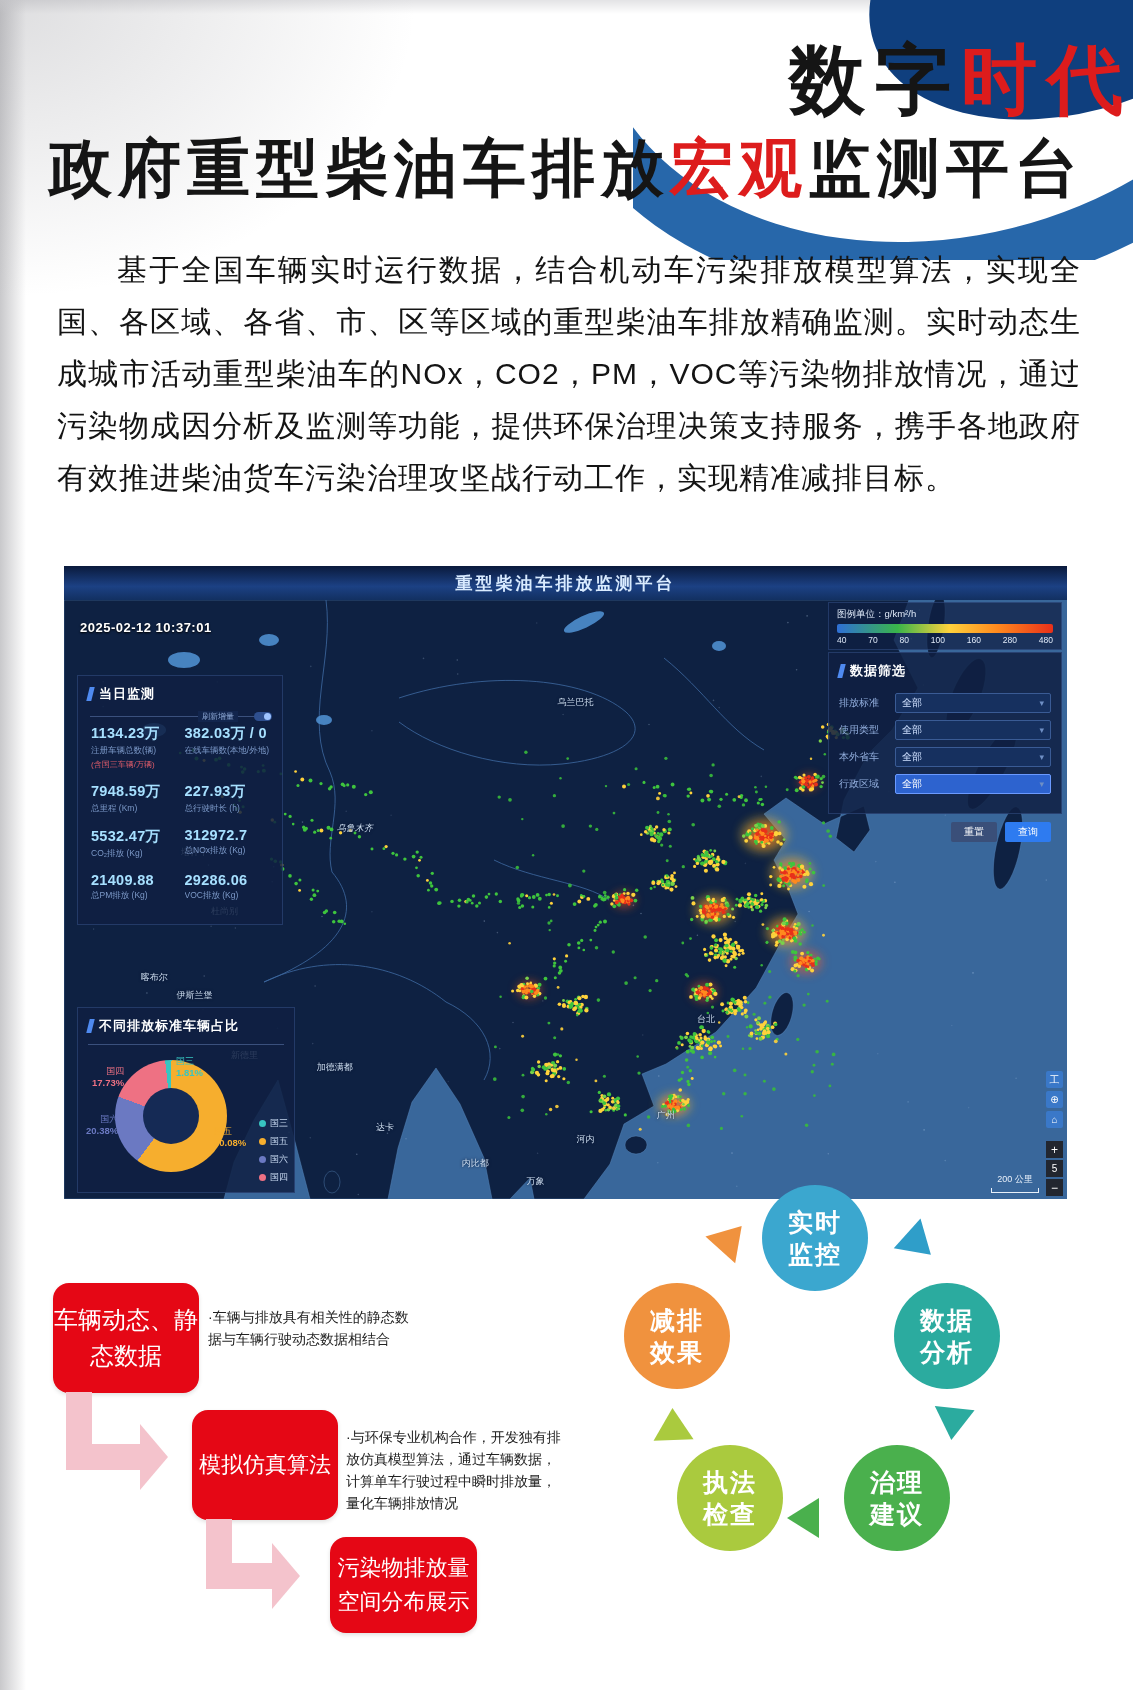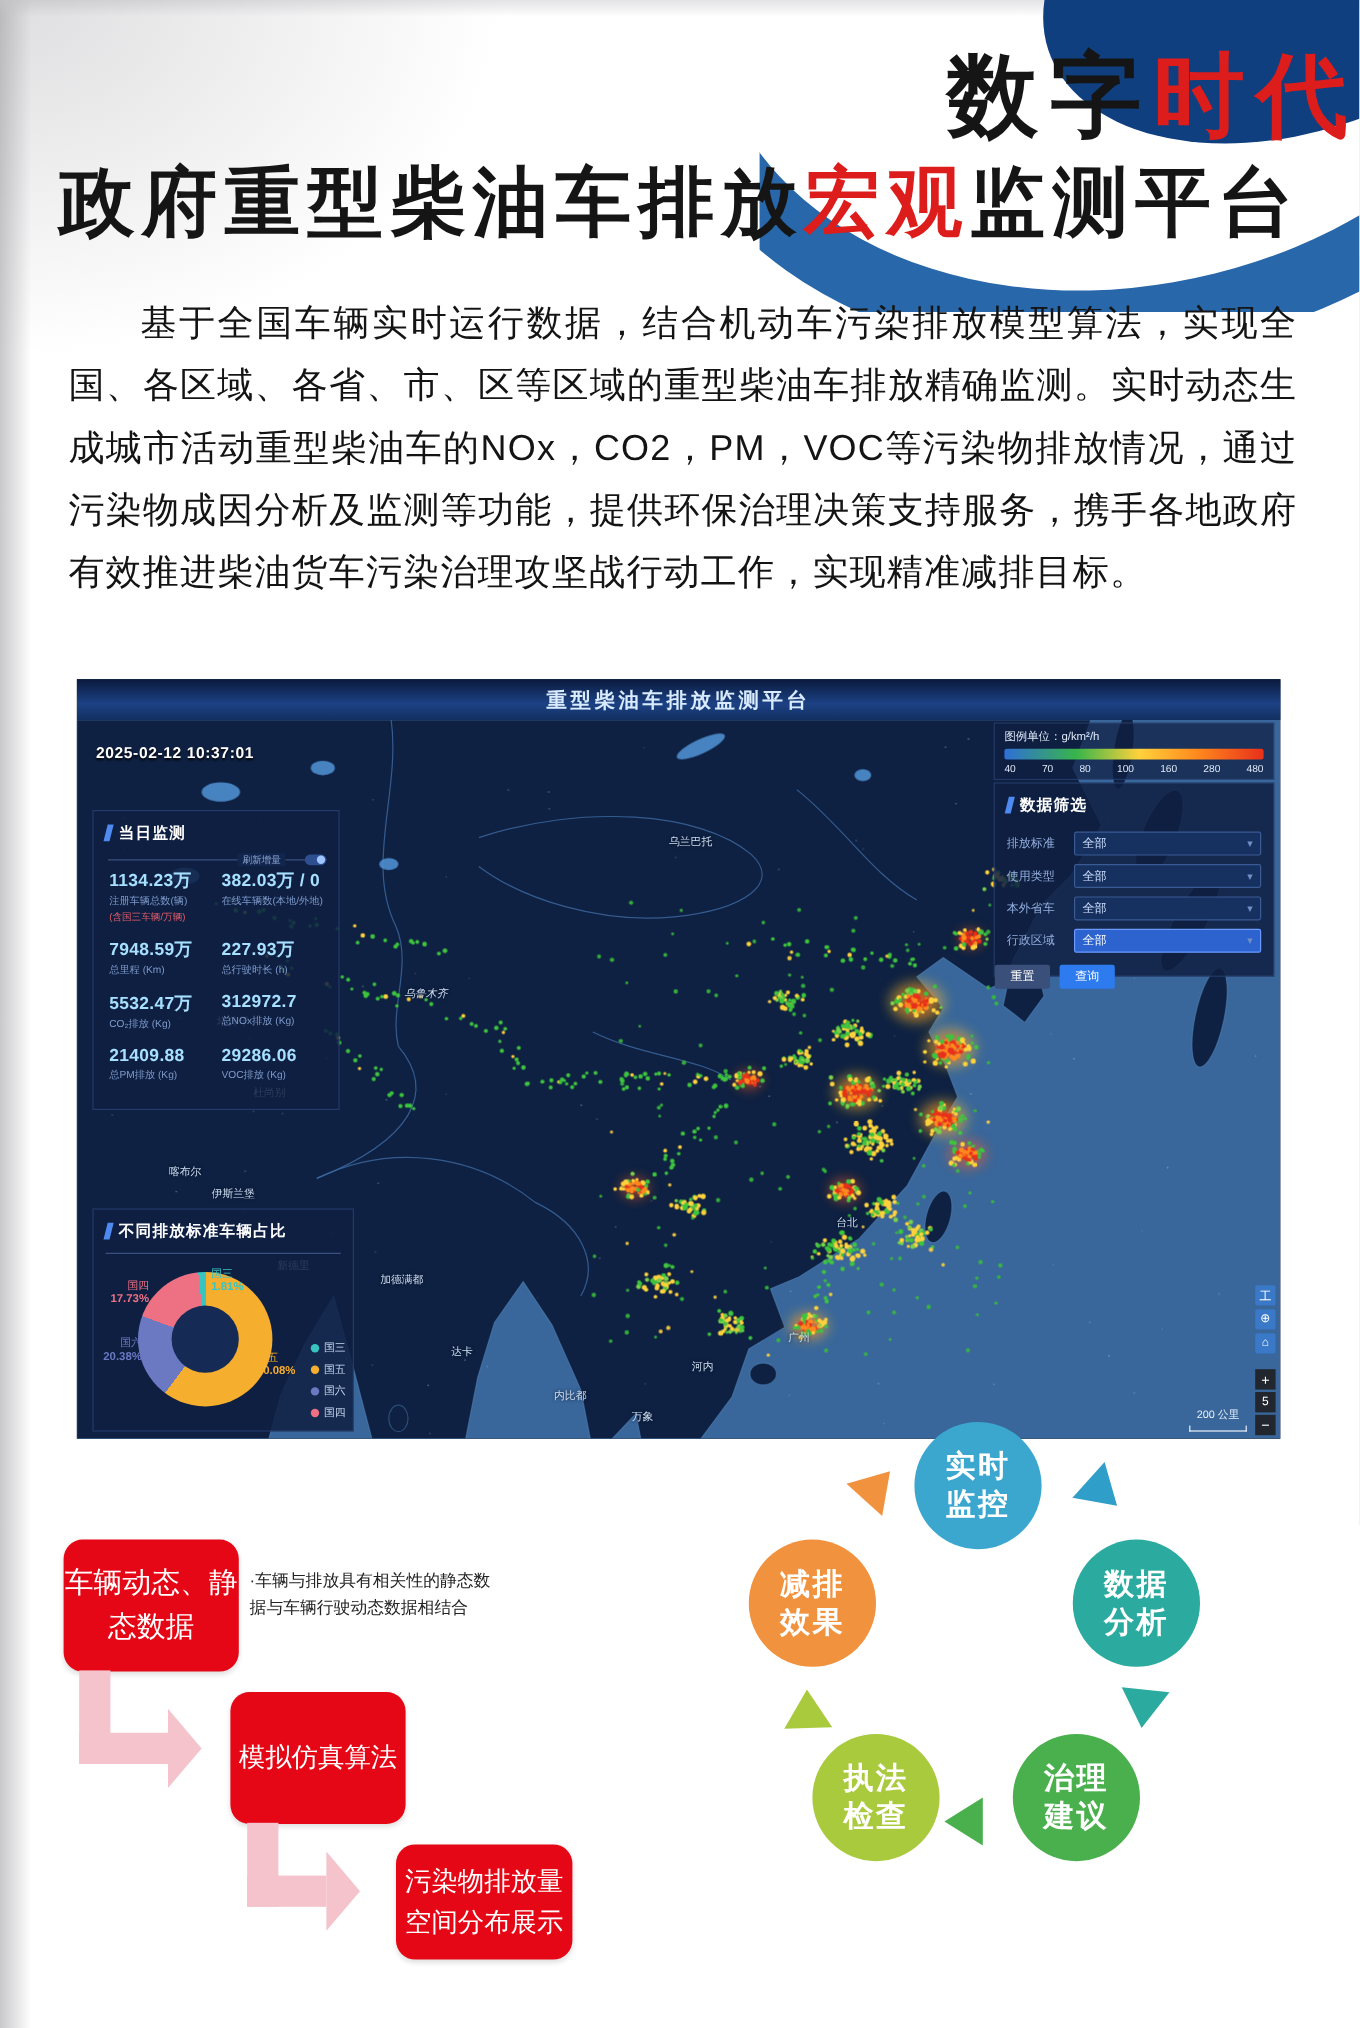--- a/index.html
+++ b/index.html
@@ -72,21 +72,21 @@
   .lg-label{font-size:9px;color:#c6d6ef;}
   
   .p-filter{right:5px;top:86px;width:234px;height:162px;}
   .f-row{display:flex;align-items:center;margin:7px 10px 0 10px;gap:6px;}
   .f-label{width:50px;font-size:10px;color:#93aedd;flex:none;}
   .f-select{flex:1;display:flex;align-items:center;justify-content:space-between;
             background:#16305f;border:1px solid #3a5b95;border-radius:2px;
             padding:2px 6px;font-size:10px;color:#cfe0ff;cursor:pointer;}
   .f-select .caret{color:#6f8fc5;font-size:9px;}
   .f-select.active{background:#2d63cf;border-color:#6b9aff;color:#ffffff;}
-  .f-buttons{display:flex;gap:8px;margin:10px 10px 0 0;}
+  .f-buttons{display:flex;justify-content:flex-end;gap:8px;margin:28px 10px 0 0;}
   .btn{font-size:10px;color:#fff;padding:3px 13px;border-radius:2px;cursor:pointer;}
   .btn-reset{background:#3a4f79;}
   .btn-query{background:#2e7bf0;}
   
   .p-legend{right:5px;top:36px;width:234px;height:48px;background:rgba(15,31,66,.72);}
   .lgd-unit{font-size:9.5px;color:#dfe9f8;margin:5px 0 3px 8px;}
   .lgd-bar{height:9px;margin:0 8px;border-radius:2px;
            background:linear-gradient(90deg,#2f6fd6,#39b54a 28%,#ffd23c 52%,#ff8a1e 74%,#e8301a);}
   .lgd-ticks{display:flex;justify-content:space-between;margin:2px 8px 0 8px;}
   .lgd-ticks span{font-size:8.5px;color:#dfe9f8;}
@@ -2071,20 +2071,24 @@
 态数据</div>
   <div class="flow-note fn-1">·车辆与排放具有相关性的静态数
   据与车辆行驶动态数据相结合</div>
   <div class="flow-arrow fa-1">
     <div class="fa-piece v"></div>
     <div class="fa-piece h"></div>
     <div class="fa-tri"></div>
   </div>
 
   <div class="flow-box fb-2">模拟仿真算法</div>
+  <div class="flow-note fn-2">·与环保专业机构合作，开发独有排
+  放仿真模型算法，通过车辆数据，
+  计算单车行驶过程中瞬时排放量，
+  量化车辆排放情况</div>
   <div class="flow-arrow fa-2">
     <div class="fa-piece v"></div>
     <div class="fa-piece h"></div>
     <div class="fa-tri"></div>
   </div>
 
   <div class="flow-box fb-3">污染物排放量
 空间分布展示</div>
 
   <div class="cycle">

